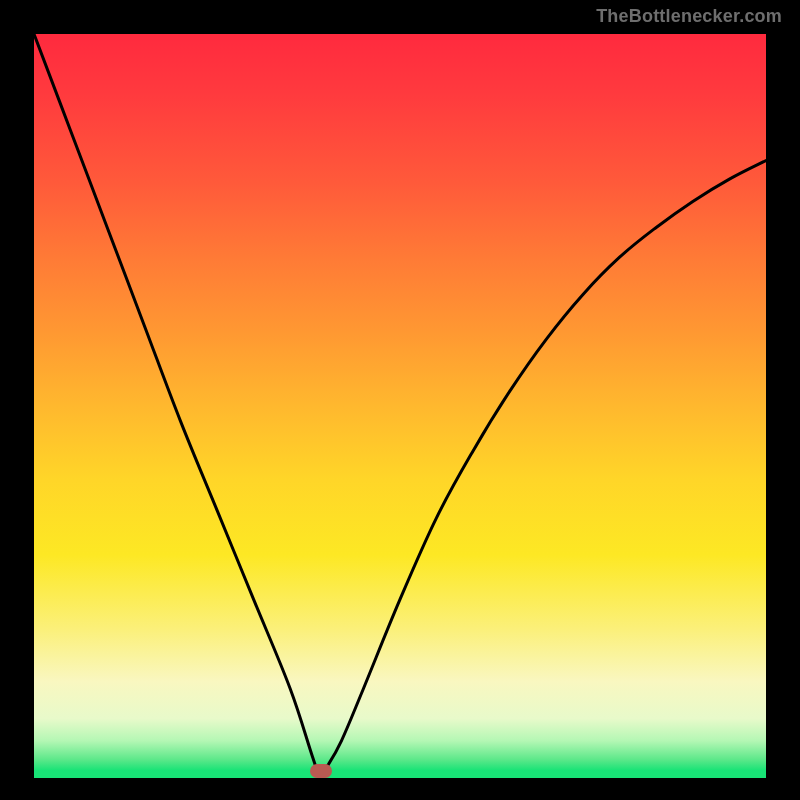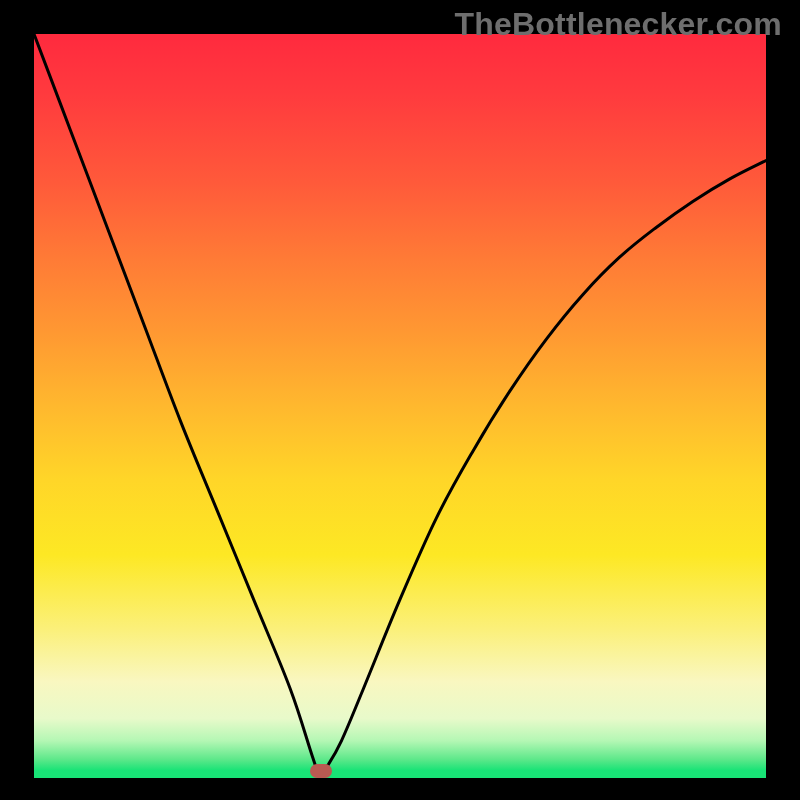--- a/index.html
+++ b/index.html
@@ -49,21 +49,21 @@
       #5de88a 97.5%,
       #18e376 99%,
       #18e376 100%
     );
   }
   .watermark {
     position: absolute;
     top: 6px;
     right: 18px;
     font-family: Arial, Helvetica, sans-serif;
-    font-size: 32px;
+    font-size: 18px;
     font-weight: 600;
     color: #6e6e6e;
     letter-spacing: 0.2px;
     user-select: none;
   }
   svg.curve {
     position: absolute;
     left: 0;
     top: 0;
     width: 100%;

